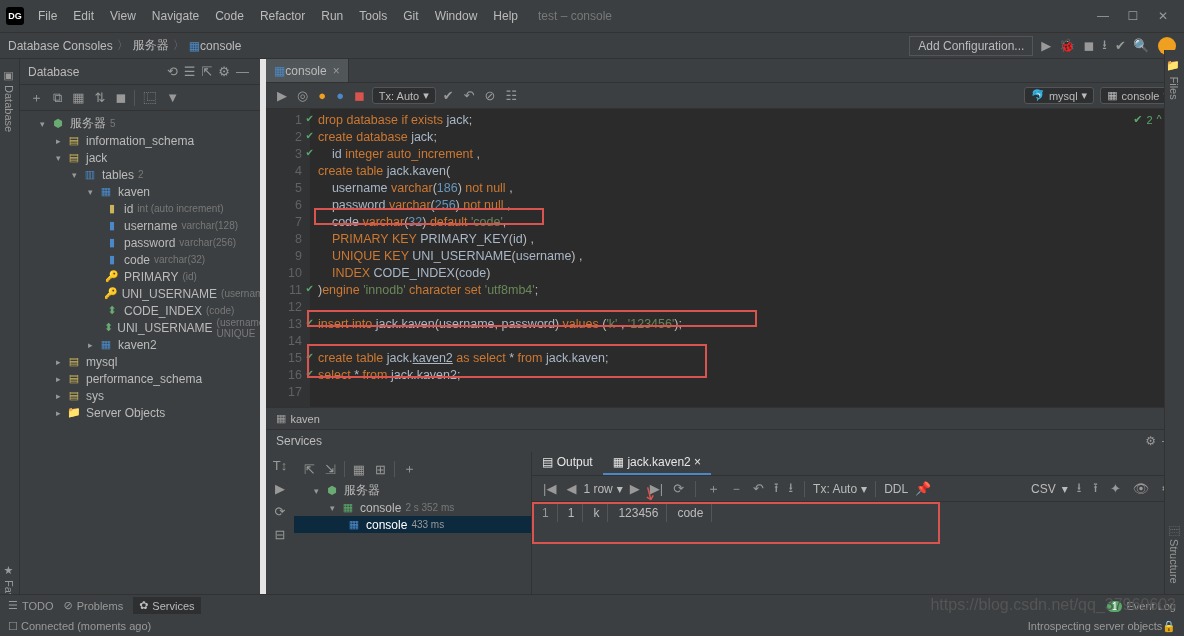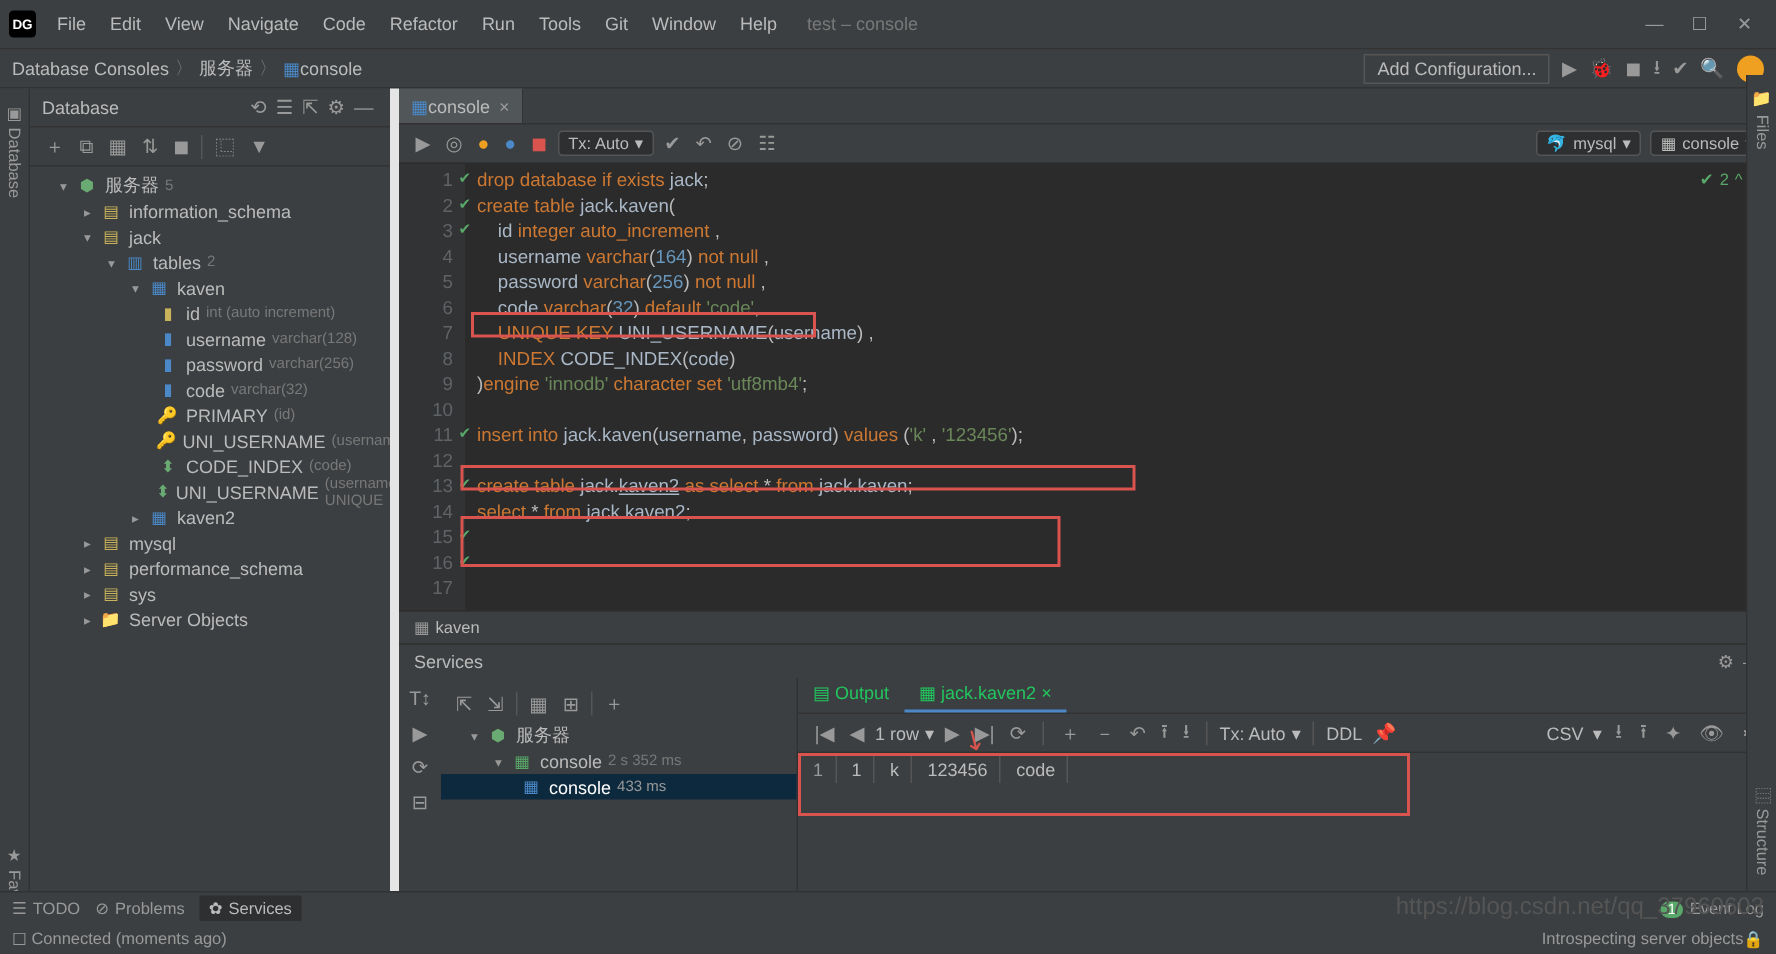--- a/index.html
+++ b/index.html
@@ -57,21 +57,21 @@
 .svchead .right { margin-left:auto; display:flex; gap:6px; }
 .svchead .ico { color:#999; cursor:pointer; }
 .svcbody { flex:1; display:flex; }
 .svcleft { width:266px; background:#3c3f41; border-right:1px solid #323232; display:flex; }
 .svcrail { width:28px; display:flex; flex-direction:column; align-items:center; padding-top:6px; gap:8px; }
 .svcrail .ico { color:#999; font-size:13px; }
 .svctree { flex:1; padding-top:4px; }
 .svctree .tree-row.sel { background:#0d293e; }
 .svcmain { flex:1; display:flex; flex-direction:column; background:#3c3f41; }
 .svctabs { display:flex; height:24px; border-bottom:1px solid #323232; }
-.svctab { padding:3px 10px; color:#22c55e; border-bottom:2px solid transparent; }
+.svctab { padding:3px 10px; color:#e5e5e5; border-bottom:2px solid transparent; }
 .svctab.act { border-bottom:2px solid #4a88c7; }
 .svctools { display:flex; align-items:center; height:26px; padding:0 8px; gap:4px; border-bottom:1px solid #323232; }
 .svctools .ico { color:#999; font-size:13px; margin:0 3px; cursor:pointer; }
 .svctools .sep { width:1px; height:16px; background:#555; margin:0 4px; }
 .svctools .right { margin-left:auto; display:flex; gap:6px; align-items:center; }
 .table-wrap { position:relative; flex:1; }
 .rtable { font-family:Consolas,monospace; font-size:12px; }
 .rtable th, .rtable td { padding:2px 8px; text-align:left; border-right:1px solid #555; }
 .rtable th { background:#3c3f41; font-weight:normal; color:#bbb; }
 .rtable .colico { color:#999; margin-right:4px; }
@@ -289,25 +289,27 @@
           <div class="gl">15<span class="chk">✔</span></div>
           <div class="gl">16<span class="chk">✔</span></div>
           <div class="gl">17</div>
         </div>
       <div class="code" id="code">
         <div class="err-count">✔ <span>2</span> ^ ⌄</div>
         <div class="redbox" style="top:99px;left:4px;width:230px;height:17px"></div>
         <div class="redbox" style="top:201px;left:-3px;width:450px;height:17px"></div>
         <div class="redbox" style="top:235px;left:-3px;width:400px;height:34px"></div>
       <div class="cl"><span class="kw">drop database if exists</span> <span class="id">jack</span>;</div>
+          <div class="cl"><span class="kw">create database</span> <span class="id">jack</span>;</div>
+          <div class="cl">    <span class="id">id</span> <span class="kw">integer</span> <span class="kw">auto_increment</span> ,</div>
           <div class="cl"><span class="kw">create table</span> <span class="id">jack.kaven</span>(</div>
-          <div class="cl">    <span class="id">id</span> <span class="kw">integer</span> <span class="kw">auto_increment</span> ,</div>
-          <div class="cl">    <span class="id">username</span> <span class="kw">varchar</span>(<span class="num">164</span>) <span class="kw">not null</span> ,</div>
+          <div class="cl">    <span class="id">username</span> <span class="kw">varchar</span>(<span class="num">186</span>) <span class="kw">not null</span> ,</div>
           <div class="cl">    <span class="id">password</span> <span class="kw">varchar</span>(<span class="num">256</span>) <span class="kw">not null</span> ,</div>
           <div class="cl">    <span class="id">code</span> <span class="kw">varchar</span>(<span class="num">32</span>) <span class="kw">default</span> <span class="str">'code'</span>,</div>
+          <div class="cl">    <span class="kw">PRIMARY KEY</span> <span class="id">PRIMARY_KEY</span>(<span class="id">id</span>) ,</div>
           <div class="cl">    <span class="kw">UNIQUE KEY</span> <span class="id">UNI_USERNAME</span>(<span class="id">username</span>) ,</div>
           <div class="cl">    <span class="kw">INDEX</span> <span class="id">CODE_INDEX</span>(<span class="id">code</span>)</div>
           <div class="cl">)<span class="kw">engine</span> <span class="str">'innodb'</span> <span class="kw">character set</span> <span class="str">'utf8mb4'</span>;</div>
           <div class="cl"></div>
           <div class="cl"><span class="kw">insert into</span> <span class="id">jack.kaven</span>(<span class="id">username</span>, <span class="id">password</span>) <span class="kw">values</span> (<span class="str">'k'</span> , <span class="str">'123456'</span>);</div>
           <div class="cl"></div>
           <div class="cl"><span class="kw">create table</span> <span class="id">jack.<u>kaven2</u></span> <span class="kw">as select</span> * <span class="kw">from</span> <span class="id">jack.kaven</span>;</div>
           <div class="cl"><span class="kw">select</span> * <span class="kw">from</span> <span class="id">jack.kaven2</span>;</div>
           <div class="cl"></div>
         </div>

